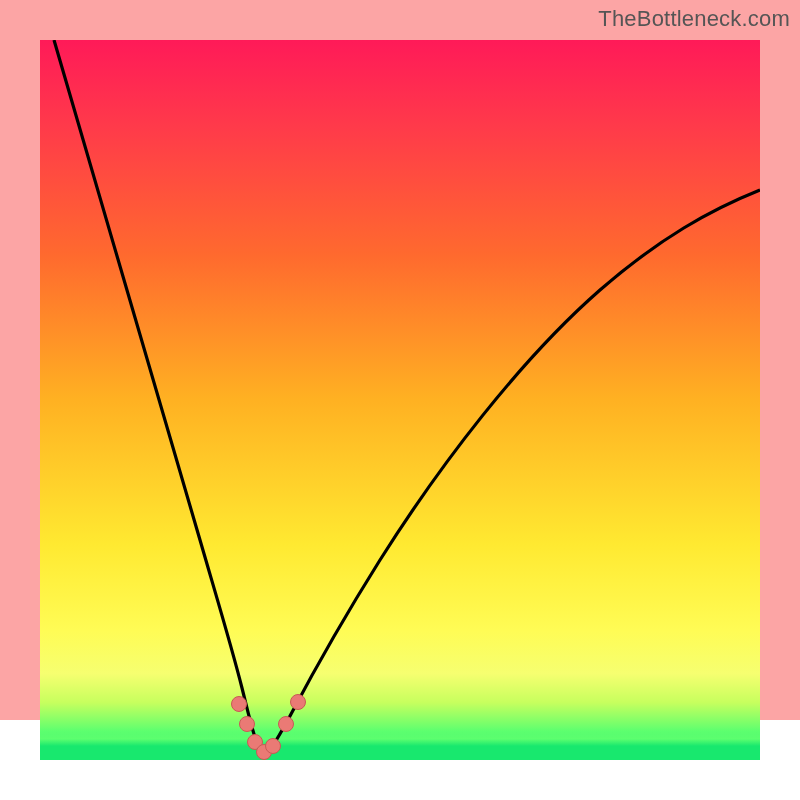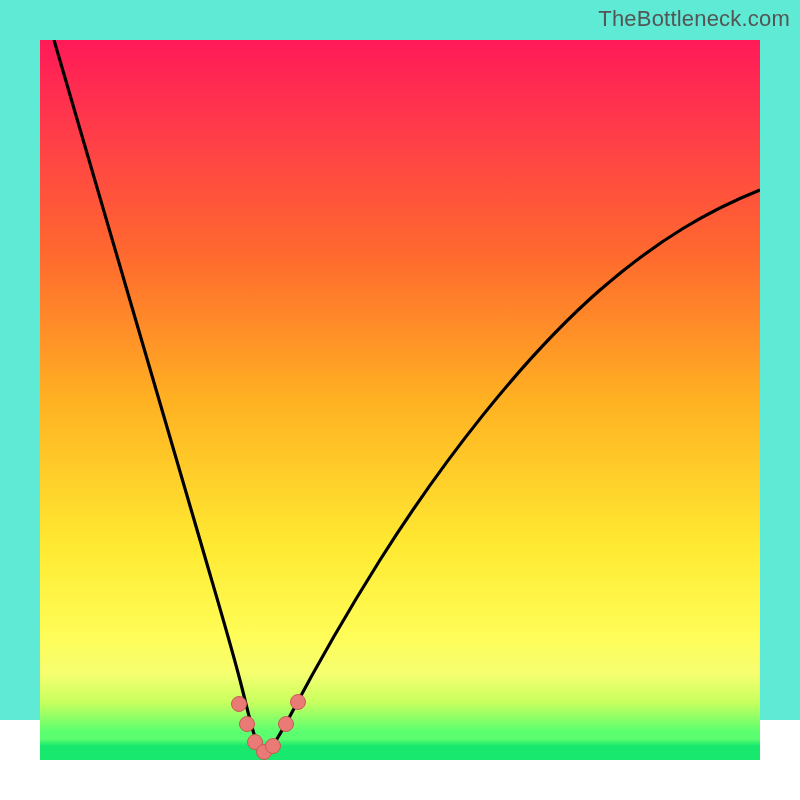--- a/index.html
+++ b/index.html
@@ -6,21 +6,21 @@
     margin: 0;
     padding: 0;
     width: 800px;
     height: 800px;
     overflow: hidden;
     font-family: Arial, Helvetica, sans-serif;
   }
   .outer {
     width: 800px;
     height: 720px;
-    background: #5eead4;
+    background: #fca5a5;
     position: relative;
   }
   .plot {
     position: absolute;
     left: 40px;
     top: 40px;
     width: 720px;
     height: 720px;
     
     background: linear-gradient(

